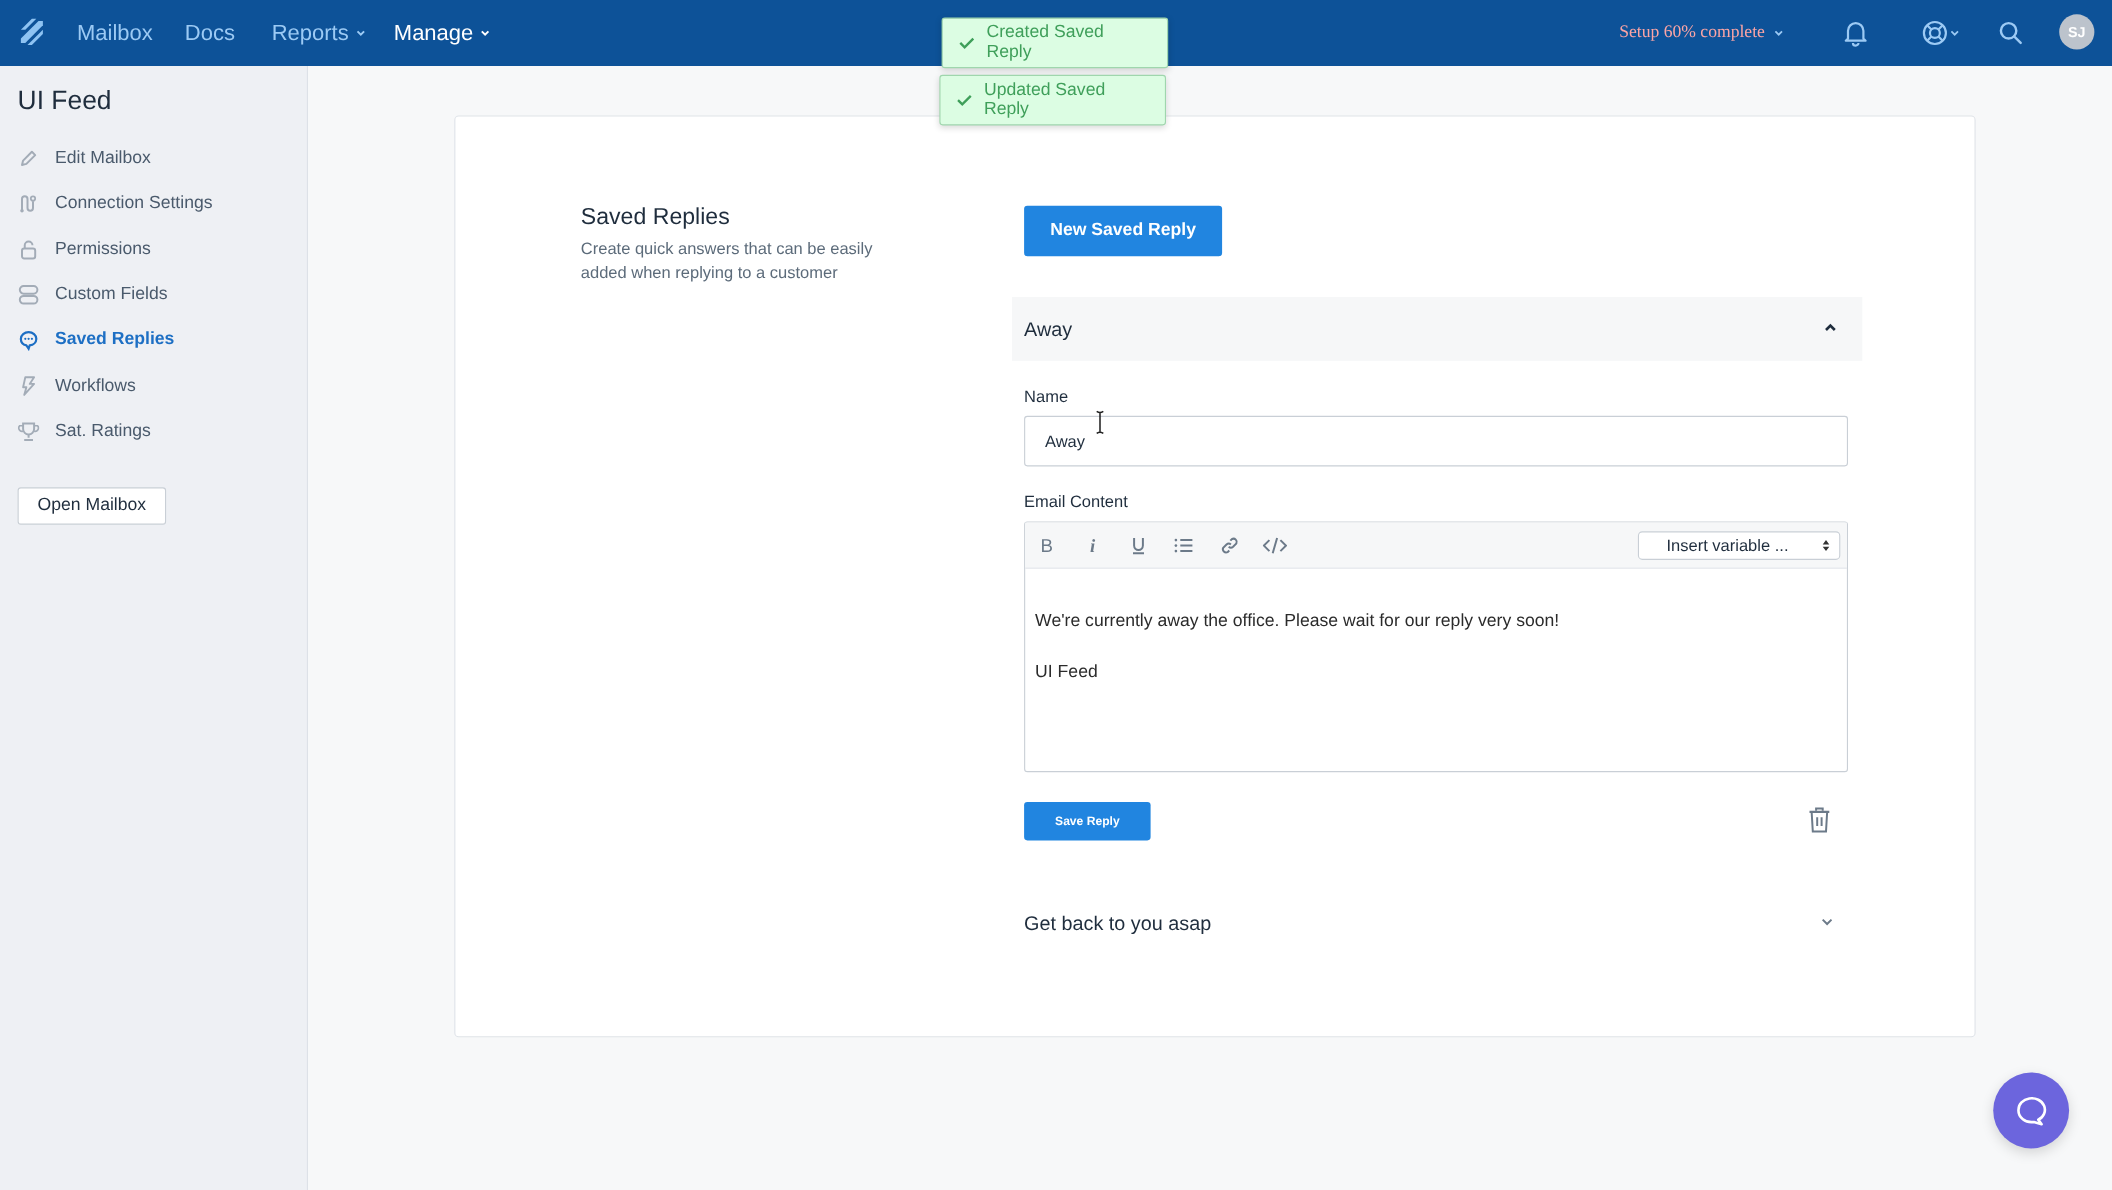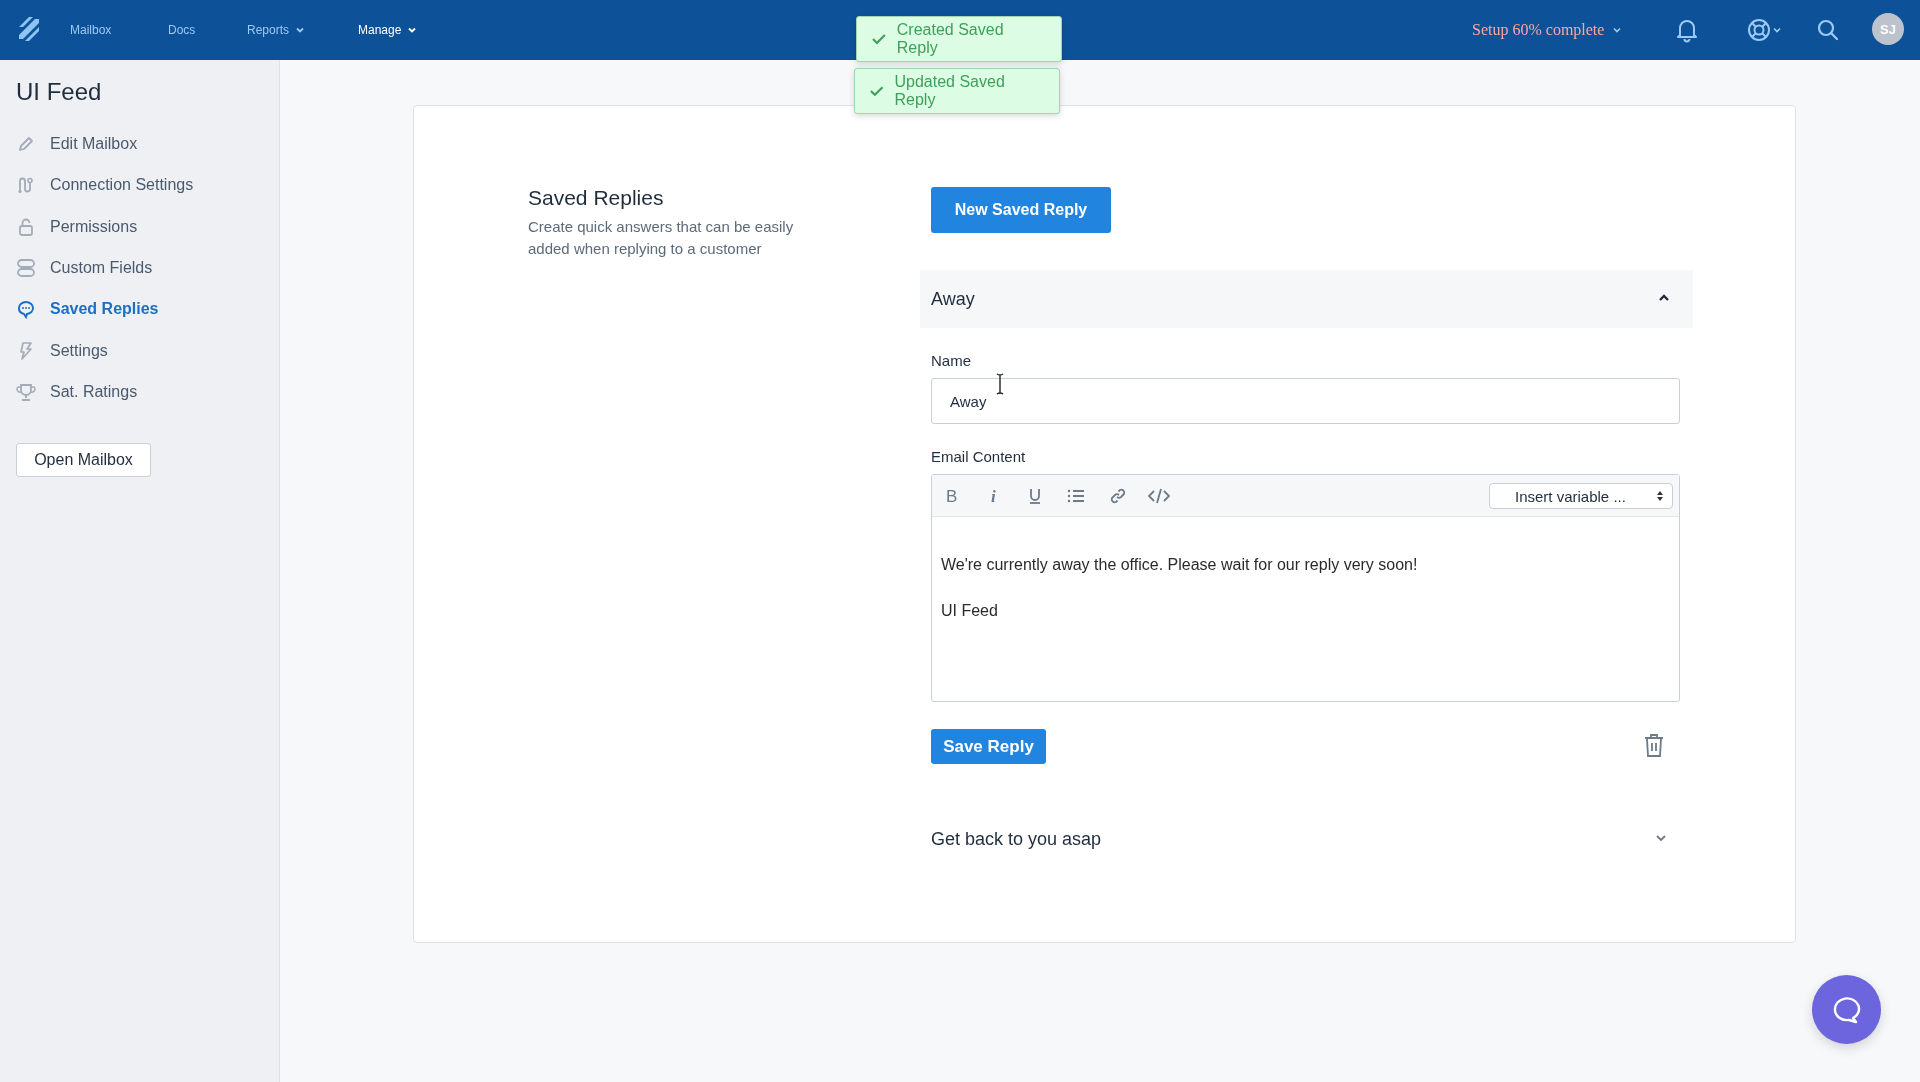--- a/index.html
+++ b/index.html
@@ -2,21 +2,21 @@
 <html><head>
 <meta charset="utf-8">
 <style>
   * { box-sizing: border-box; margin: 0; padding: 0; }
   html, body { width: 1920px; height: 1082px; overflow: hidden; }
   body { font-family: "Liberation Sans", sans-serif; background: #f7f8f9; color: #1f2d3d; position: relative; }
 
   
   .topbar { position: absolute; left: 0; top: 0; width: 1920px; height: 60px; background: #0d5298; display: flex; align-items: center; }
   .logo { position: absolute; left: 16px; top: 14px; width: 26px; height: 30px; }
-  .nav-link { position: absolute; top: 0; height: 60px; display: flex; align-items: center; font-size: 12px; color: #9ccaf4; cursor: pointer; }
+  .nav-link { position: absolute; top: 0; height: 60px; display: flex; align-items: center; font-size: 20px; color: #9ccaf4; cursor: pointer; }
   .nav-link.active { color: #ffffff; }
   .nav-link .chev { margin-left: 6px; width: 10px; height: 10px; }
   .setup { position: absolute; left: 1472px; top: 0; height: 60px; display: flex; align-items: center; font-size: 16px; color: #fca5a5; font-family: Liberation Serif, serif; }
   .setup .chev { margin-left: 8px; }
   .top-icon { position: absolute; top: 16px; width: 28px; height: 28px; display: flex; align-items: center; justify-content: center; cursor: pointer; }
   .avatar { position: absolute; left: 1872px; top: 13px; width: 32px; height: 32px; border-radius: 50%; background: #bcc3cc; color: #fff; font-size: 13px; font-weight: bold; display: flex; align-items: center; justify-content: center; }
 
   
   .toast { position: absolute; height: 46px; background: #dcfde3; border: 1px solid #9fd6ad; border-radius: 3px; box-shadow: 0 2px 6px rgba(0,0,0,0.15); display: flex; align-items: center; padding: 0 14px; font-size: 16px; color: #3f9f5a; z-index: 10; }
   .toast svg { margin-right: 10px; }
@@ -43,21 +43,21 @@
   .cursor-ibeam { position: absolute; left: 995px; top: 373px; width: 10px; height: 22px; }
 
   .editor { position: absolute; left: 931px; top: 474px; width: 749px; height: 228px; border: 1px solid #c9cfd6; border-radius: 3px; background: #fff; }
   .editor-toolbar { height: 42px; background: #f6f7f8; border-bottom: 1px solid #e3e6ea; position: relative; }
   .tb-btn { position: absolute; top: 7px; width: 28px; height: 28px; display: flex; align-items: center; justify-content: center; color: #6c7a89; cursor: pointer; font-size: 18px; }
   .var-select { position: absolute; right: 6px; top: 8px; width: 184px; height: 26px; border: 1px solid #c9cfd6; border-radius: 4px; background: #fff; font-size: 15px; padding-left: 25px; display: flex; align-items: center; color: #1f2d3d; cursor: pointer; }
   .var-select .updown { position: absolute; right: 8px; top: 5px; }
   .editor-body { padding: 13px 9px; font-size: 16px; line-height: 23px; color: #2b2b2b; }
   .editor-body p { min-height: 23px; }
 
-  .save-btn { position: absolute; left: 931px; top: 729px; width: 115px; height: 35px; font-size: 17px; font-weight: bold; }
+  .save-btn { position: absolute; left: 931px; top: 729px; width: 115px; height: 35px; font-size: 11px; font-weight: bold; }
   .trash { position: absolute; left: 1642px; top: 733px; width: 24px; height: 26px; cursor: pointer; }
   .acc-collapsed { position: absolute; left: 931px; top: 820px; width: 749px; height: 38px; display: flex; align-items: center; font-size: 18px; color: #1f2d3d; cursor: pointer; }
   .acc-collapsed .caret { position: absolute; right: 12px; top: 13px; }
 
   .chat-fab { position: absolute; left: 1812px; top: 975px; width: 69px; height: 69px; border-radius: 50%; background: #6c65dd; box-shadow: 0 4px 12px rgba(0,0,0,0.15); display: flex; align-items: center; justify-content: center; cursor: pointer; }
 </style>
 </head>
 <body>
 
 <div class="topbar">
@@ -180,21 +180,21 @@
         </svg>
     </span>
     <span>Saved Replies</span>
   </div>
   <div class="side-item" style="top:277px">
     <span class="ico">
       <svg width="20" height="20" viewBox="0 0 20 20">
           <path d="M7 2 L15 2 L11 8 L15 8 L6 18 L8 11 L5 11 Z" fill="none" stroke="#a3acb7" stroke-width="1.7" stroke-linejoin="round"></path>
         </svg>
     </span>
-    <span>Settings</span>
+    <span>Workflows</span>
   </div>
   <div class="side-item" style="top:318px">
     <span class="ico">
       <svg width="20" height="20" viewBox="0 0 20 20">
           <path d="M5 3 L15 3 L15 8 A5 5 0 0 1 5 8 Z" fill="none" stroke="#a3acb7" stroke-width="1.8"></path>
           <path d="M5 5 L2 5 A3 3 0 0 0 5 10 M15 5 L18 5 A3 3 0 0 1 15 10" fill="none" stroke="#a3acb7" stroke-width="1.5"></path>
           <path d="M10 13 L10 16 M6 18 L14 18" stroke="#a3acb7" stroke-width="1.8"></path>
         </svg>
     </span>
     <span>Sat. Ratings</span>

